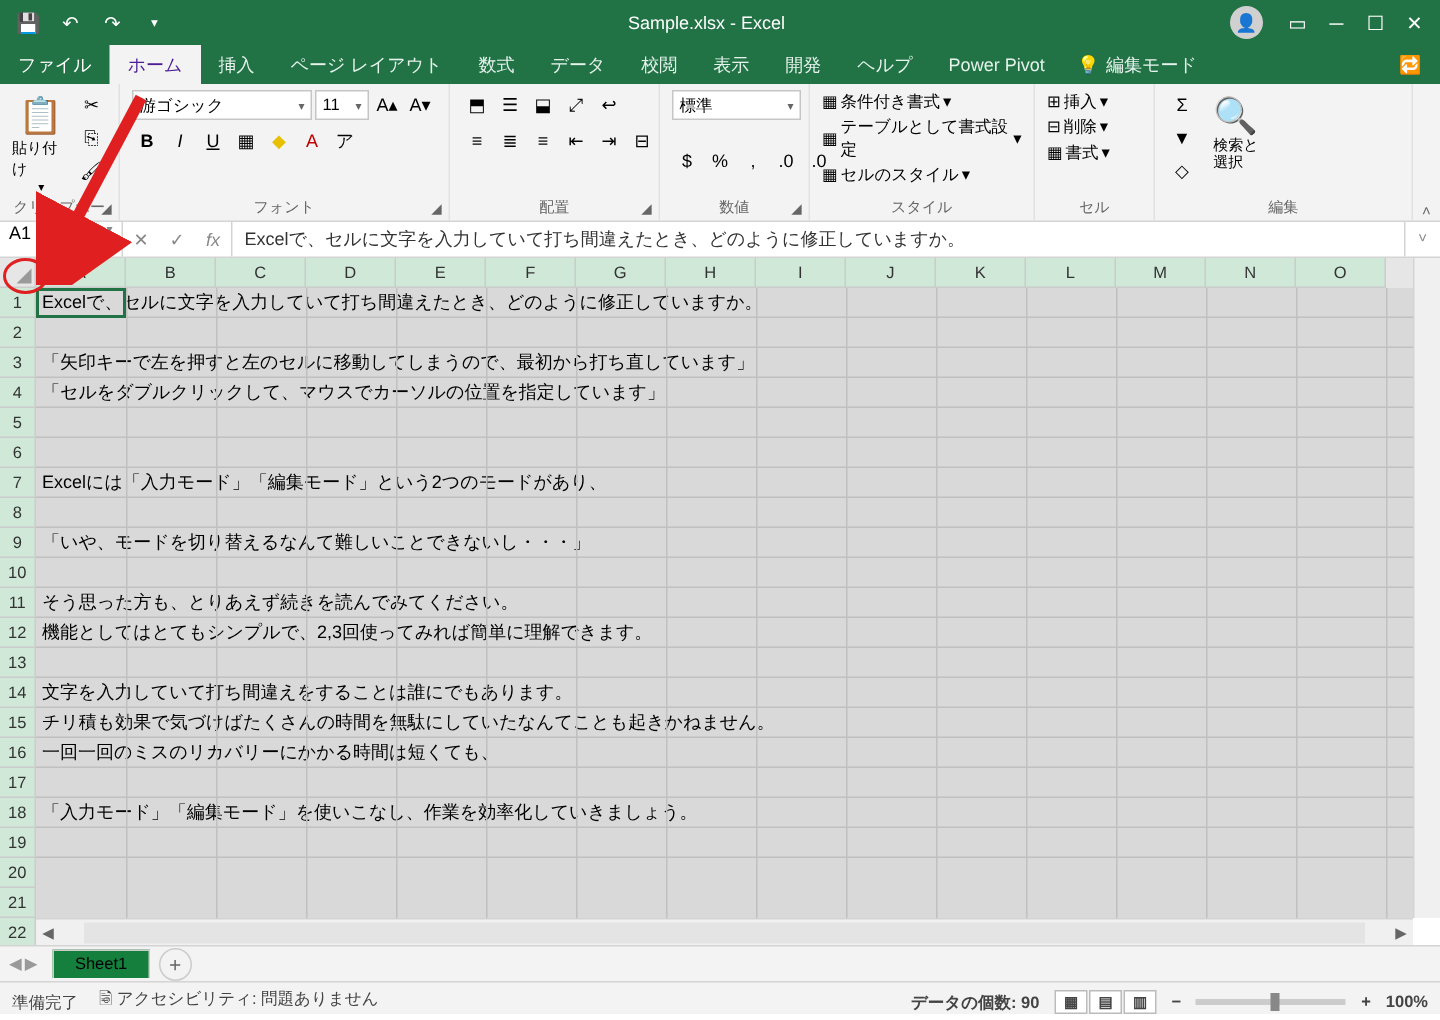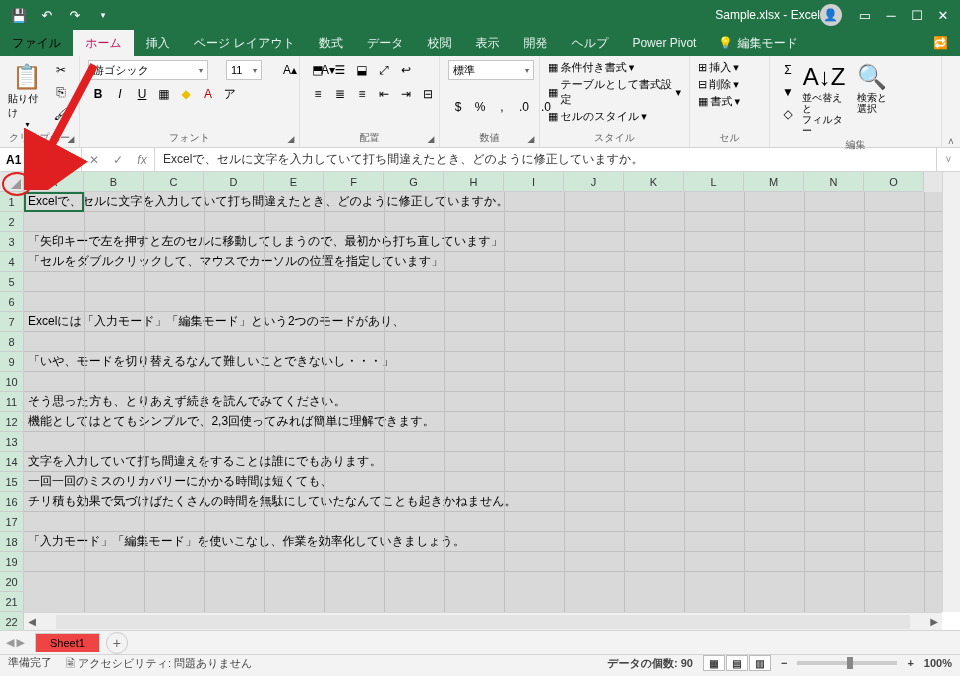--- a/index.html
+++ b/index.html
@@ -2,50 +2,50 @@
 <html><head>
 <meta charset="utf-8">
 <style>
 * { margin: 0; padding: 0; box-sizing: border-box; font-family: "Yu Gothic UI", "Meiryo", sans-serif; }
 body { width: 960px; height: 680px; background: #fff; overflow: hidden; position: relative; font-size: 12px; }
 
 
 .titlebar { height: 30px; background: #217346; color: #fff; display: flex; align-items: center; }
 .qat { display: flex; align-items: center; gap: 2px; padding: 0 6px; }
 .qat .ico, .win-controls .ico { width: 26px; height: 26px; display: flex; align-items: center; justify-content: center; font-size: 13px; }
-.titlebar-center { flex: 1; text-align: right; font-size: 12px; }
+.titlebar-center { flex: 1; text-align: center; font-size: 12px; }
 .win-controls { display: flex; align-items: center; padding-right: 4px; }
 .avatar { width: 22px; height: 22px; border-radius: 50%; background: #d0d0d0; display: flex; align-items: center; justify-content: center; color: #555; margin-right: 10px; }
 
 
 .ribbon-tabs { height: 26px; background: #217346; color: #e6f2ec; display: flex; align-items: stretch; font-size: 12px; }
 .tab { padding: 0 12px; display: flex; align-items: center; cursor: pointer; }
-.tab.active { background: #f3f3f3; color: #be185d; }
-.tab.file { color: #000000; }
+.tab.active { background: #f3f3f3; color: #4c1d95; }
+.tab.file { color: #ffffff; }
 .tell-me { display: flex; align-items: center; gap: 4px; padding: 0 10px; }
 .share { margin-left: auto; padding-right: 12px; display: flex; align-items: center; }
 
 
 .ribbon { height: 92px; background: #f3f3f3; border-bottom: 1px solid #d4d4d4; display: flex; }
 .group { border-right: 1px solid #e1e1e1; padding: 4px 8px 2px; display: flex; flex-direction: column; justify-content: space-between; position: relative; }
 .group-label { font-size: 10px; color: #666; text-align: center; padding-top: 2px; }
 .group-body { flex: 1; display: flex; align-items: flex-start; gap: 4px; }
 .btn-big { display: flex; flex-direction: column; align-items: center; font-size: 10px; width: 44px; padding-top: 2px; }
 .btn-big .ic { font-size: 24px; height: 30px; display: flex; align-items: center; }
 .btn-sm { width: 20px; height: 20px; display: flex; align-items: center; justify-content: center; font-size: 12px; }
 .col { display: flex; flex-direction: column; gap: 2px; }
 .row { display: flex; align-items: center; gap: 2px; }
-.font-sel { display: flex; align-items: center; gap: 18px; }
+.font-sel { display: flex; align-items: center; gap: 2px; }
 .combo { height: 20px; border: 1px solid #c6c6c6; background: #fff; font-size: 11px; padding: 0 4px; display: flex; align-items: center; justify-content: space-between; gap: 4px; }
 .combo .dd { font-size: 8px; color: #666; }
 .dlg-launch { position: absolute; right: 2px; bottom: 2px; font-size: 9px; color: #666; width: 12px; height: 12px; display: flex; align-items: center; justify-content: center; }
 
 
 .formula-row { height: 24px; display: flex; align-items: stretch; border-bottom: 1px solid #d4d4d4; background: #fff; }
-.name-box { width: 82px; border-right: 1px solid #d4d4d4; display: flex; align-items: center; padding: 0 6px; font-size: 12px; justify-content: space-between; font-weight: bold; }
+.name-box { width: 82px; border-right: 1px solid #d4d4d4; display: flex; align-items: flex-start; padding: 0 6px; font-size: 12px; justify-content: space-between; }
 .fx-controls { display: flex; align-items: center; border-right: 1px solid #d4d4d4; }
 .fx-btn { width: 24px; display: flex; align-items: center; justify-content: center; color: #888; font-size: 12px; }
 .formula-input { flex: 1; padding: 0 8px; display: flex; align-items: center; font-size: 12px; color: #333; }
 .fv-exp { width: 24px; display: flex; align-items: center; justify-content: center; color: #888; font-size: 10px; border-left: 1px solid #d4d4d4; }
 
 
 .grid-wrap { position: relative; height: 458px; overflow: hidden; }
 .corner { position: absolute; left: 0; top: 0; width: 24px; height: 20px; background: #e6e6e6; border-right: 1px solid #ccc; border-bottom: 1px solid #ccc; }
 .corner::after { content: ""; position: absolute; right: 2px; bottom: 2px; width: 0; height: 0; border-left: 10px solid transparent; border-bottom: 10px solid #9a9a9a; }
 .col-headers { position: absolute; left: 24px; top: 0; right: 18px; height: 20px; display: flex; background: #e6e6e6; }
@@ -57,25 +57,25 @@
 .vline { position: absolute; top: 0; bottom: 0; width: 0; border-right: 1px solid #c0c0c0; }
 .sel-cell { position: absolute; left: 0; top: 0; width: 60px; height: 20px; border: 2px solid #217346; pointer-events: none; }
 .hscroll { position: absolute; left: 24px; right: 18px; bottom: 0; height: 18px; background: #f0f0f0; border-top: 1px solid #d4d4d4; display: flex; align-items: center; }
 .hscroll .sb { flex: 1; background: #e4e4e4; height: 14px; margin: 0 16px; border-radius: 0; }
 .hscroll .arr { width: 16px; text-align: center; color: #666; font-size: 10px; }
 .vscroll { position: absolute; right: 0; top: 0; bottom: 18px; width: 18px; background: #f0f0f0; border-left: 1px solid #d4d4d4; }
 
 
 .sheet-tabs { height: 24px; background: #f3f3f3; border-top: 1px solid #d4d4d4; display: flex; align-items: center; font-size: 11px; }
 .st-nav { display: flex; gap: 2px; padding: 0 6px; color: #999; }
-.st-tab { padding: 3px 14px; border: 1px solid #ccc; border-bottom: none; background: #ef4444; margin-left: 4px; }
+.st-tab { padding: 3px 14px; border: 1px solid #ccc; border-bottom: none; background: #15803d; margin-left: 4px; }
 .st-new { width: 22px; height: 22px; display: flex; align-items: center; justify-content: center; color: #666; border: 1px solid #ccc; border-radius: 50%; margin-left: 6px; font-size: 14px; }
 
 
-.statusbar { height: 22px; background: #f3f3f3; border-top: 1px solid #d4d4d4; display: flex; align-items: flex-start; font-size: 11px; color: #444; padding: 0 8px; gap: 14px; }
+.statusbar { height: 22px; background: #f3f3f3; border-top: 1px solid #d4d4d4; display: flex; align-items: flex-end; font-size: 11px; color: #444; padding: 0 8px; gap: 14px; }
 .statusbar .right { margin-left: auto; display: flex; align-items: center; gap: 10px; font-weight: bold; }
 .view-btns { display: flex; gap: 1px; }
 .view-btns .vb { width: 22px; height: 16px; border: 1px solid #bbb; display: flex; align-items: center; justify-content: center; font-size: 10px; background: #fff; }
 .zoom-slider { width: 100px; height: 4px; background: #ccc; position: relative; }
 .zoom-slider::after { content: ""; position: absolute; left: 50%; top: -4px; width: 6px; height: 12px; background: #888; }
 
 
 .annot-arrow { position: absolute; left: 24px; top: 60px; width: 80px; height: 130px; pointer-events: none; z-index: 100; }
 .annot-circle { position: absolute; left: 2px; top: 172px; width: 30px; height: 24px; border: 2px solid #e02020; border-radius: 50%; z-index: 101; pointer-events: none; }
 </style>
@@ -228,25 +228,20 @@
     </div>
     <div class="group-label">セル</div>
   </div>
 
   <div class="group" style="flex:1">
     <div class="group-body">
       <div class="col" style="gap:2px">
         <div class="btn-sm">Σ</div>
         <div class="btn-sm">▼</div>
         <div class="btn-sm">◇</div>
-      </div>
-      <div class="btn-big">
-        <div class="ic">A↓Z</div>
-        <span style="white-space:pre-line;line-height:1.1">並べ替えと
-フィルター</span>
       </div>
       <div class="btn-big">
         <div class="ic">🔍</div>
         <span style="white-space:pre-line;line-height:1.1">検索と
 選択</span>
       </div>
     </div>
     <div class="group-label">編集</div>
   </div>
   <div style="width:18px;display:flex;align-items:flex-end;justify-content:center;color:#666;font-size:10px">˄</div>
@@ -320,22 +315,22 @@
       <div class="cellrow"></div>
       <div class="cellrow"></div>
       <div class="cellrow">Excelには「入力モード」「編集モード」という2つのモードがあり、</div>
       <div class="cellrow"></div>
       <div class="cellrow">「いや、モードを切り替えるなんて難しいことできないし・・・」</div>
       <div class="cellrow"></div>
       <div class="cellrow">そう思った方も、とりあえず続きを読んでみてください。</div>
       <div class="cellrow">機能としてはとてもシンプルで、2,3回使ってみれば簡単に理解できます。</div>
       <div class="cellrow"></div>
       <div class="cellrow">文字を入力していて打ち間違えをすることは誰にでもあります。</div>
+      <div class="cellrow">チリ積も効果で気づけばたくさんの時間を無駄にしていたなんてことも起きかねません。</div>
       <div class="cellrow">一回一回のミスのリカバリーにかかる時間は短くても、</div>
-      <div class="cellrow">チリ積も効果で気づけばたくさんの時間を無駄にしていたなんてことも起きかねません。</div>
       <div class="cellrow"></div>
       <div class="cellrow">「入力モード」「編集モード」を使いこなし、作業を効率化していきましょう。</div>
       <div class="cellrow"></div>
       <div class="vline" style="left: 60px;"></div>
       <div class="vline" style="left: 120px;"></div>
       <div class="vline" style="left: 180px;"></div>
       <div class="vline" style="left: 240px;"></div>
       <div class="vline" style="left: 300px;"></div>
       <div class="vline" style="left: 360px;"></div>
       <div class="vline" style="left: 420px;"></div>

